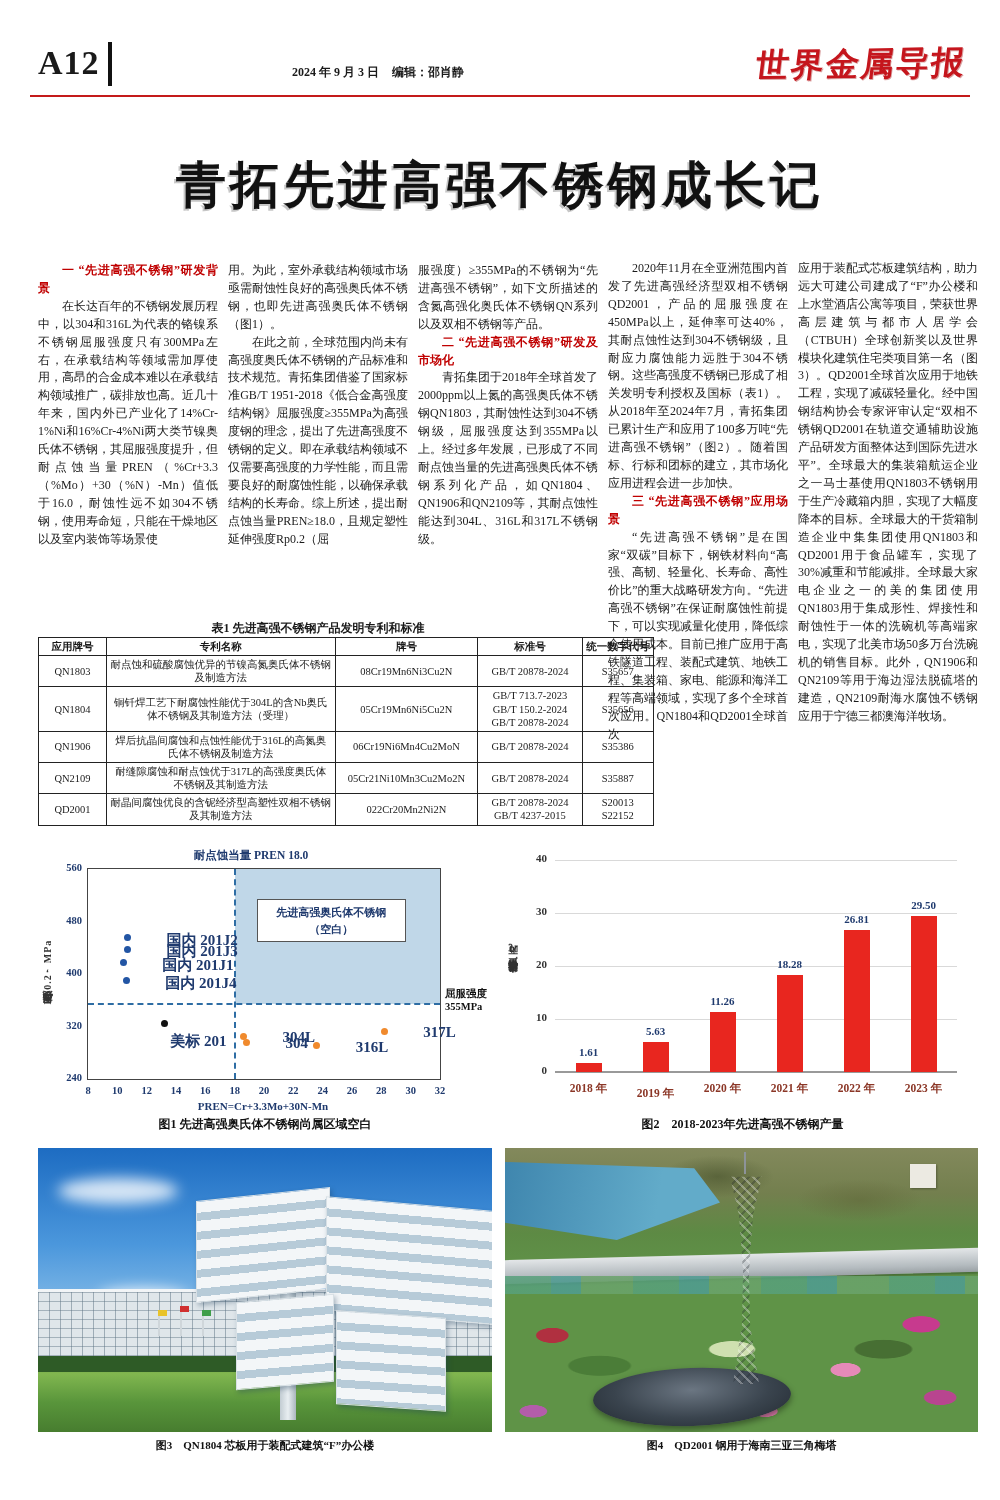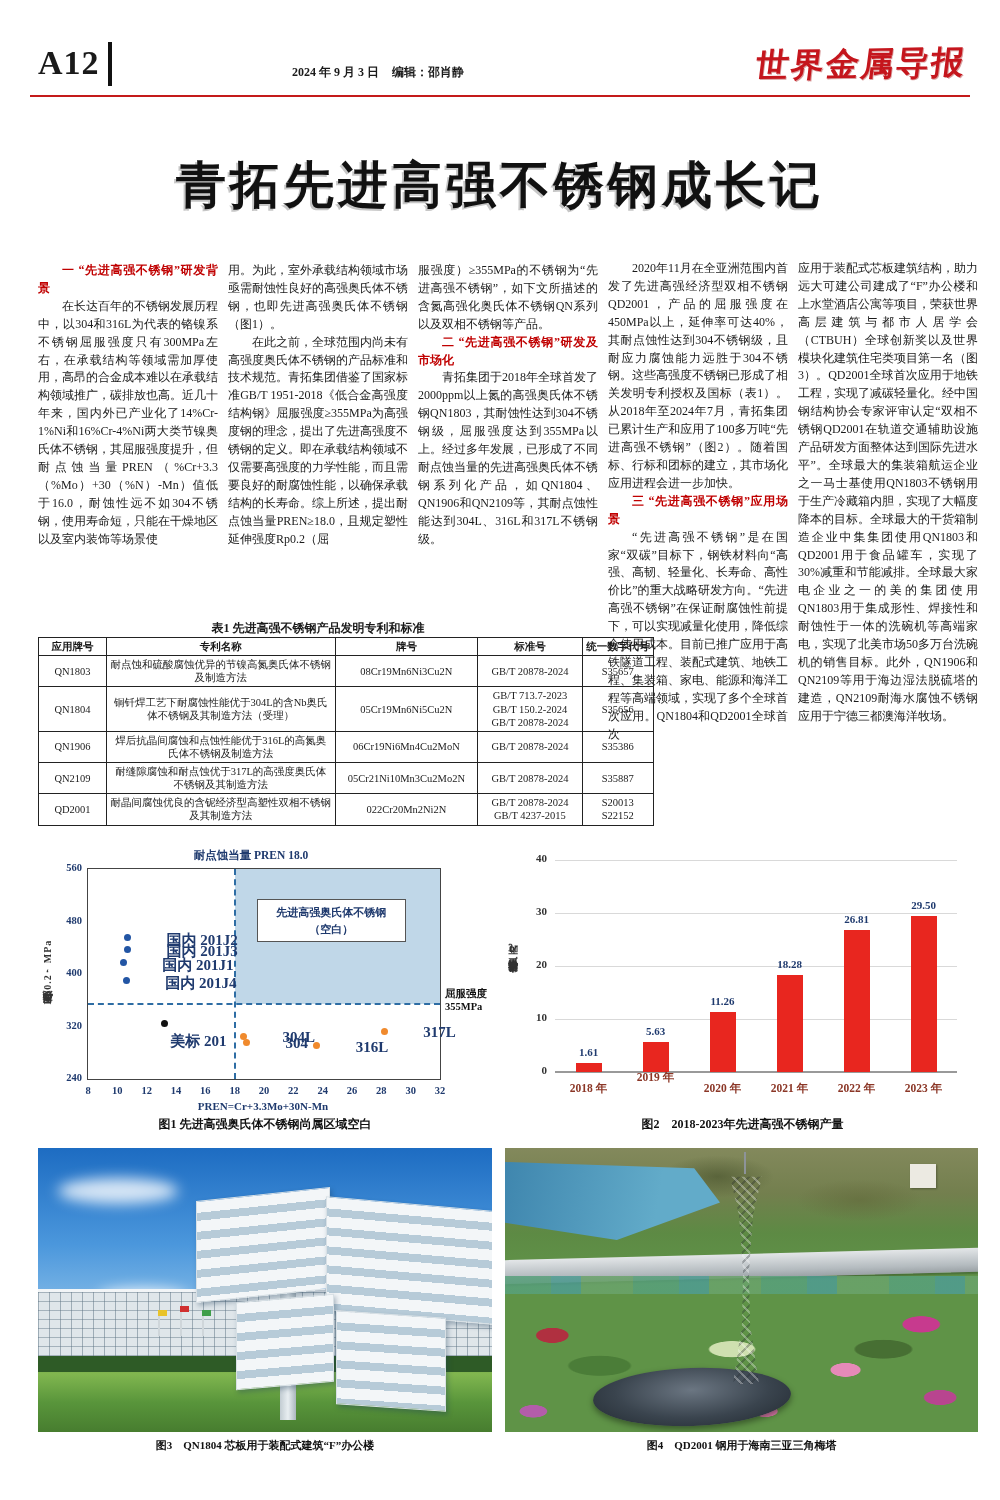--- a/index.html
+++ b/index.html
@@ -298,21 +298,21 @@
         <div class="bar-grid" style="top: 53px;"></div>
         <div class="bar-ytick" style="left: -36px; top: 45px;">30</div>
         <div class="bar-grid" style="top: 0px;"></div>
         <div class="bar-ytick" style="left: -36px; top: -8px;">40</div>
         <div class="bar-base"></div>
         <div class="bar" style="left: 20.5px; top: 203.467px; width: 26px; height: 8.533px;"></div>
         <div class="bar-val" style="left: 3.5px; top: 186.467px;">1.61</div>
         <div class="bar-cat" style="left: 0px; top: 221px;">2018 年</div>
         <div class="bar" style="left: 87.5px; top: 182.161px; width: 26px; height: 29.839px;"></div>
         <div class="bar-val" style="left: 70.5px; top: 165.161px;">5.63</div>
-        <div class="bar-cat" style="left: 67px; top: 210px;">2019 年</div>
+        <div class="bar-cat" style="left: 67px; top: 226px;">2019 年</div>
         <div class="bar" style="left: 154.5px; top: 152.322px; width: 26px; height: 59.678px;"></div>
         <div class="bar-val" style="left: 137.5px; top: 135.322px;">11.26</div>
         <div class="bar-cat" style="left: 134px; top: 221px;">2020 年</div>
         <div class="bar" style="left: 221.5px; top: 115.116px; width: 26px; height: 96.884px;"></div>
         <div class="bar-val" style="left: 204.5px; top: 98.116px;">18.28</div>
         <div class="bar-cat" style="left: 201px; top: 221px;">2021 年</div>
         <div class="bar" style="left: 288.5px; top: 69.907px; width: 26px; height: 142.093px;"></div>
         <div class="bar-val" style="left: 271.5px; top: 52.907px;">26.81</div>
         <div class="bar-cat" style="left: 268px; top: 221px;">2022 年</div>
         <div class="bar" style="left: 355.5px; top: 55.65px; width: 26px; height: 156.35px;"></div>

